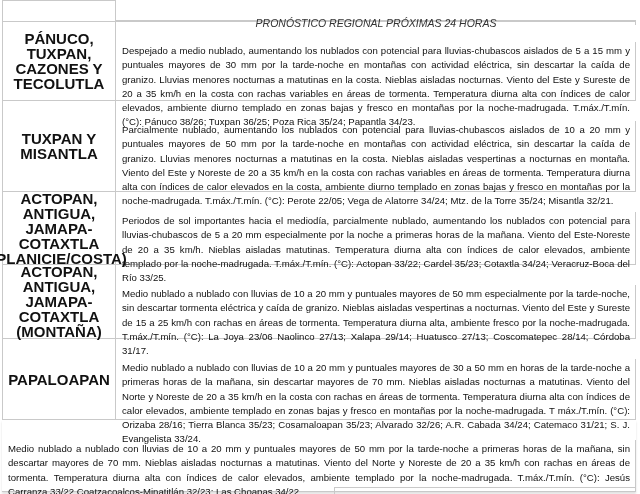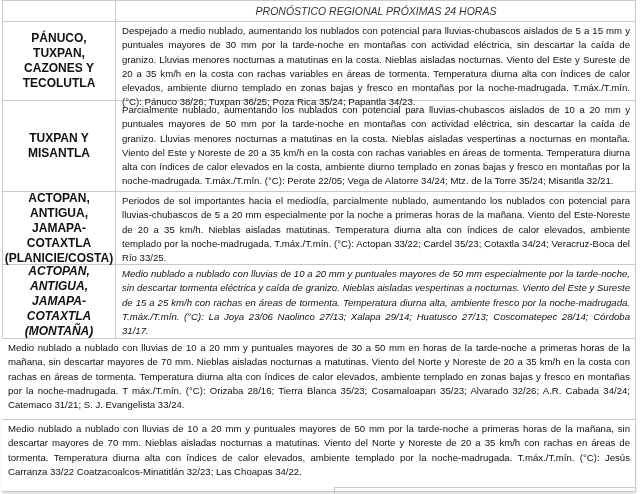--- a/index.html
+++ b/index.html
@@ -1,28 +1,28 @@
 <!DOCTYPE html>
 <html><head>
 <meta charset="utf-8">
 <style>
   html, body { margin:0; padding:0; background:#ffffff; }
   body { width:640px; height:494px; overflow:hidden; position:relative; font-family:"Liberation Sans", sans-serif; color:#111; }
   .table { position:absolute; left:2px; top:0; width:634px; border-collapse:collapse; }
   .row { display:flex; border-bottom:1px solid #c9c9c9; }
   .cell-region { width:114px; flex:0 0 114px; display:flex; align-items:center; justify-content:center; text-align:center;
-    font-weight:bold; font-size:12px; line-height:15px; border-right:1px solid #c9c9c9; border-left:1px solid #c9c9c9; padding:0 12px; box-sizing:border-box; }
-  .cell-text { flex:1; font-size:9.6px; line-height:14.3px; text-align:justify; padding:2px 5px 2px 6px; border-right:1px solid #c9c9c9; box-sizing:border-box; }
+    font-weight:bold; font-size:15px; line-height:15px; border-right:1px solid #c9c9c9; border-left:1px solid #c9c9c9; padding:0 12px; box-sizing:border-box; }
+  .cell-text { flex:1; font-size:9.6px; line-height:14.3px; text-align:justify; padding:2px 5px 2px 6px; border-right:1px solid #c9c9c9; box-sizing:border-box;margin-top:20px; }
   .header .cell-region { border-top:1px solid #c9c9c9; }
   .header .cell-text { border-top:1px solid #c9c9c9; text-align:center; font-style:italic; font-size:10.5px; color:#333; display:flex; align-items:center; justify-content:center; }
   .header { height:21px; }
   .r1 { height:78px; }
   .r2 { height:90px; }
   .r3 { height:72px;justify-content:space-between; }
-  .r4 { height:73px;font-style:italic; }
+  .r4 { height:73px; }
   .r5 { height:80px; }
   .r6 { height:71px; box-shadow:0 2px 2px rgba(0,0,0,0.12); }
   .footer-box { position:absolute; left:334px; top:487px; width:300px; height:10px; border-top:1px solid #c9c9c9; border-left:1px solid #c9c9c9; }
 </style>
 </head>
 <body>
 
 <div class="table">
   <div class="row header">
     <div class="cell-region"></div>
@@ -43,20 +43,21 @@
     <div class="cell-region">ACTOPAN, ANTIGUA, JAMAPA-COTAXTLA (PLANICIE/COSTA)</div>
     <div class="cell-text">Periodos de sol importantes hacia el mediodía, parcialmente nublado, aumentando los nublados con potencial para lluvias-chubascos de 5 a 20 mm especialmente por la noche a primeras horas de la mañana. Viento del Este-Noreste de 20 a 35 km/h. Nieblas aisladas matutinas. Temperatura diurna alta con índices de calor elevados, ambiente templado por la noche-madrugada. T.máx./T.mín. (°C): Actopan 33/22; Cardel 35/23; Cotaxtla 34/24; Veracruz-Boca del Río 33/25.</div>
   </div>
 
   <div class="row r4">
     <div class="cell-region">ACTOPAN, ANTIGUA, JAMAPA-COTAXTLA (MONTAÑA)</div>
     <div class="cell-text">Medio nublado a nublado con lluvias de 10 a 20 mm y puntuales mayores de 50 mm especialmente por la tarde-noche, sin descartar tormenta eléctrica y caída de granizo. Nieblas aisladas vespertinas a nocturnas. Viento del Este y Sureste de 15 a 25 km/h con rachas en áreas de tormenta. Temperatura diurna alta, ambiente fresco por la noche-madrugada. T.máx./T.mín. (°C): La Joya 23/06 Naolinco 27/13; Xalapa 29/14; Huatusco 27/13; Coscomatepec 28/14; Córdoba 31/17.</div>
   </div>
 
   <div class="row r5">
+    <div class="cell-region">PAPALOAPAN</div>
     <div class="cell-text">Medio nublado a nublado con lluvias de 10 a 20 mm y puntuales mayores de 30 a 50 mm en horas de la tarde-noche a primeras horas de la mañana, sin descartar mayores de 70 mm. Nieblas aisladas nocturnas a matutinas. Viento del Norte y Noreste de 20 a 35 km/h en la costa con rachas en áreas de tormenta. Temperatura diurna alta con índices de calor elevados, ambiente  templado en zonas bajas y fresco en montañas por la noche-madrugada. T máx./T.mín. (°C): Orizaba 28/16; Tierra Blanca 35/23; Cosamaloapan 35/23; Alvarado 32/26; A.R. Cabada 34/24; Catemaco 31/21; S. J. Evangelista 33/24.</div>
   </div>
 
   <div class="row r6">
     <div class="cell-text">Medio nublado a nublado con lluvias de 10 a 20 mm y puntuales mayores de 50 mm por la tarde-noche a primeras horas de la mañana, sin descartar mayores de 70 mm. Nieblas aisladas nocturnas a matutinas. Viento del Norte y Noreste de 20 a 35 km/h con rachas en áreas de tormenta.  Temperatura diurna alta con índices de calor elevados, ambiente  templado por la noche-madrugada. T.máx./T.mín. (°C): Jesús Carranza 33/22 Coatzacoalcos-Minatitlán 32/23; Las Choapas 34/22.</div>
   </div>
 </div>
 
 <div class="footer-box"></div>
 

